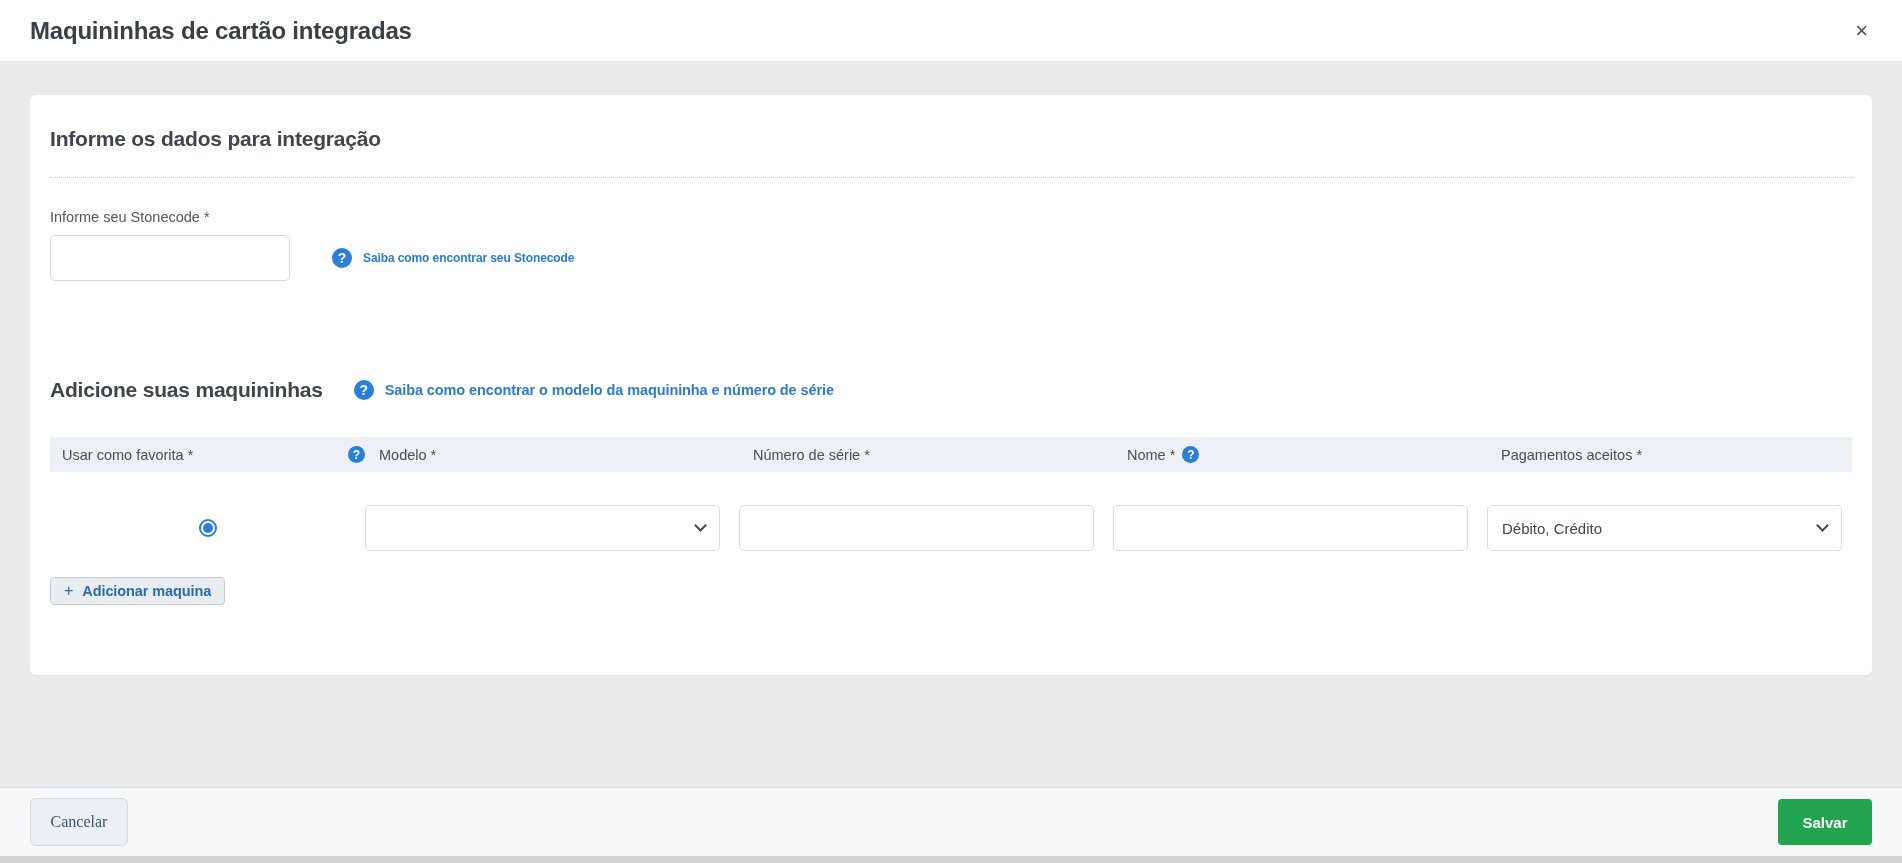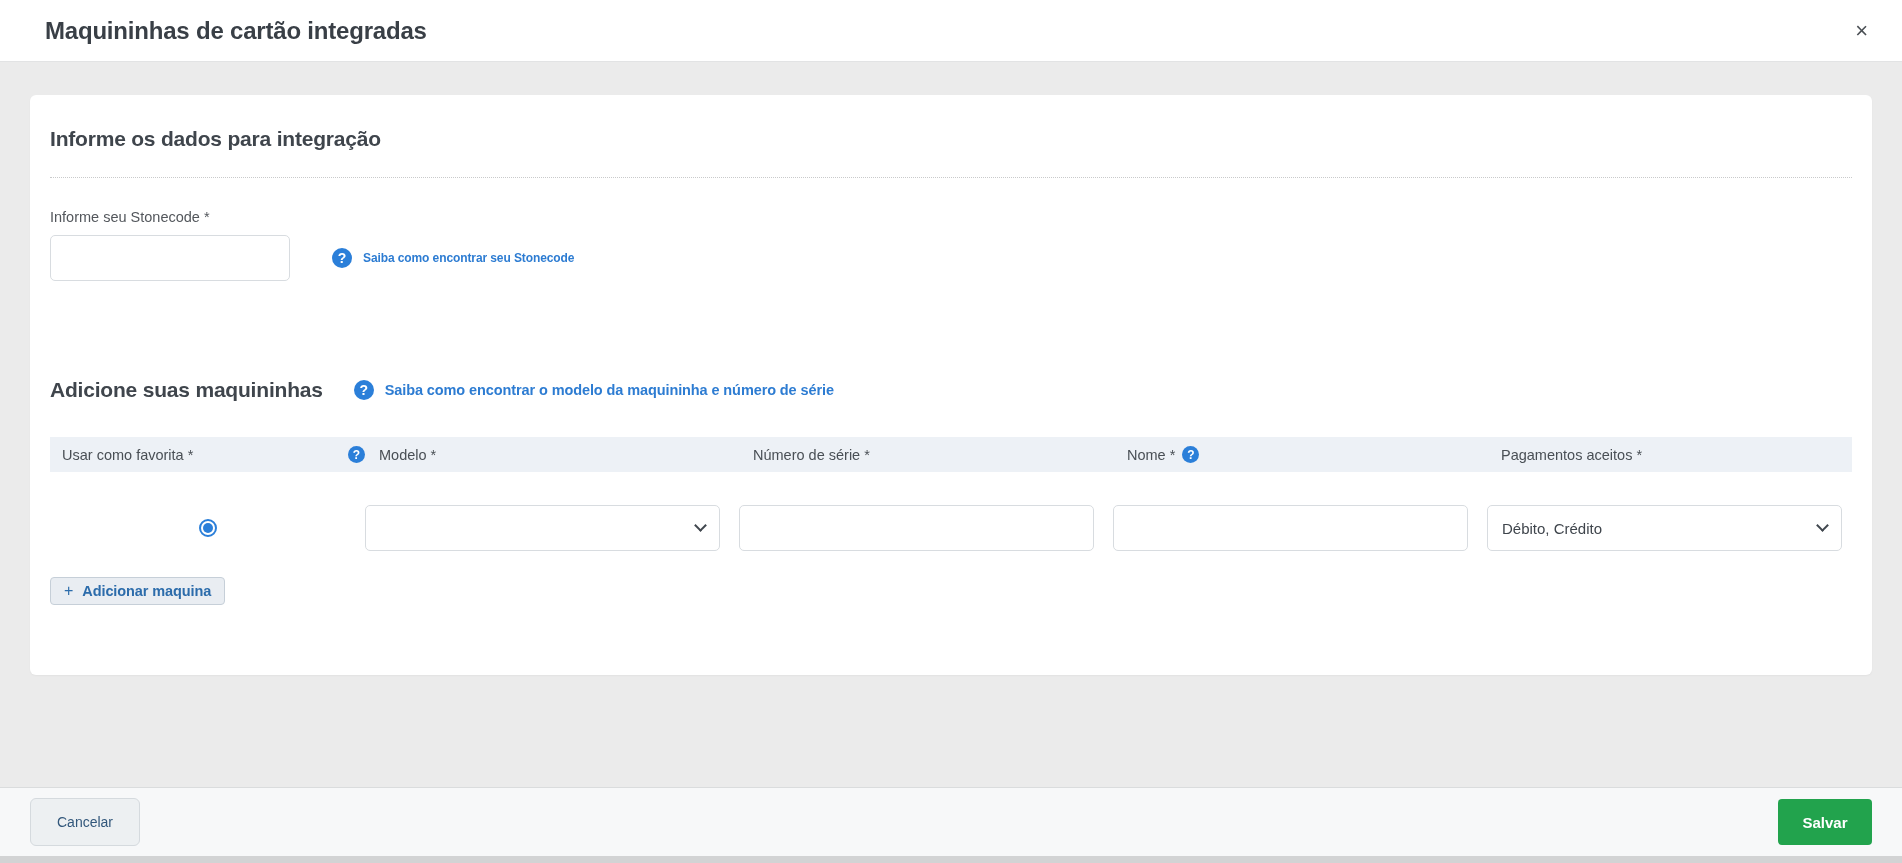--- a/index.html
+++ b/index.html
@@ -12,21 +12,21 @@
   }
 
   
   .modal-header {
     position: absolute; top: 0; left: 0; width: 1902px; height: 62px;
     background: #ffffff; border-bottom: 1px solid #e2e3e4;
     display: flex; align-items: center; justify-content: space-between;
     padding: 0 34px 0 30px;
   }
   .modal-title {
-    font-size: 24px; font-weight: 700; color: #393f46; letter-spacing: -0.2px; margin-left: 15px;
+    font-size: 24px; font-weight: 700; color: #393f46; letter-spacing: -0.2px;
   }
   .close-btn {
     font-size: 22px; color: #4a4f54; cursor: pointer; line-height: 1;
     background: none; border: none; font-family: inherit;
   }
 
   
   .modal-body {
     position: absolute; top: 62px; left: 0; width: 1902px; height: 725px;
     background: #ebebeb;
@@ -124,23 +124,23 @@
   }
 
   
   .modal-footer {
     position: absolute; left: 0; top: 787px; width: 1902px; height: 69px;
     background: #f7f8f9; border-top: 1px solid #dadcdd;
     display: flex; align-items: center; justify-content: space-between;
     padding: 0 30px;
   }
   .cancel-btn {
-    width: 110px; height: 48px; background: #edf0f2; border: 1px solid #d5dade;
-    border-radius: 6px; font-size: 14px; color: #32577b; cursor: pointer;
-    font-family: Liberation Sans, sans-serif;
+    width: 98px; height: 48px; background: #edf0f2; border: 1px solid #d5dade;
+    border-radius: 6px; font-size: 16px; color: #32577b; cursor: pointer;
+    font-family: Liberation Serif, serif;
   }
   .save-btn {
     width: 94px; height: 46px; background: #22a34d; border: none;
     border-radius: 4px; font-size: 15px; font-weight: 700; color: #ffffff;
     cursor: pointer; font-family: inherit;
   }
   .window-bottom-edge {
     position: absolute; left: 0; bottom: 0; width: 1902px; height: 7px;
     background: #d2d3d4;
   }

